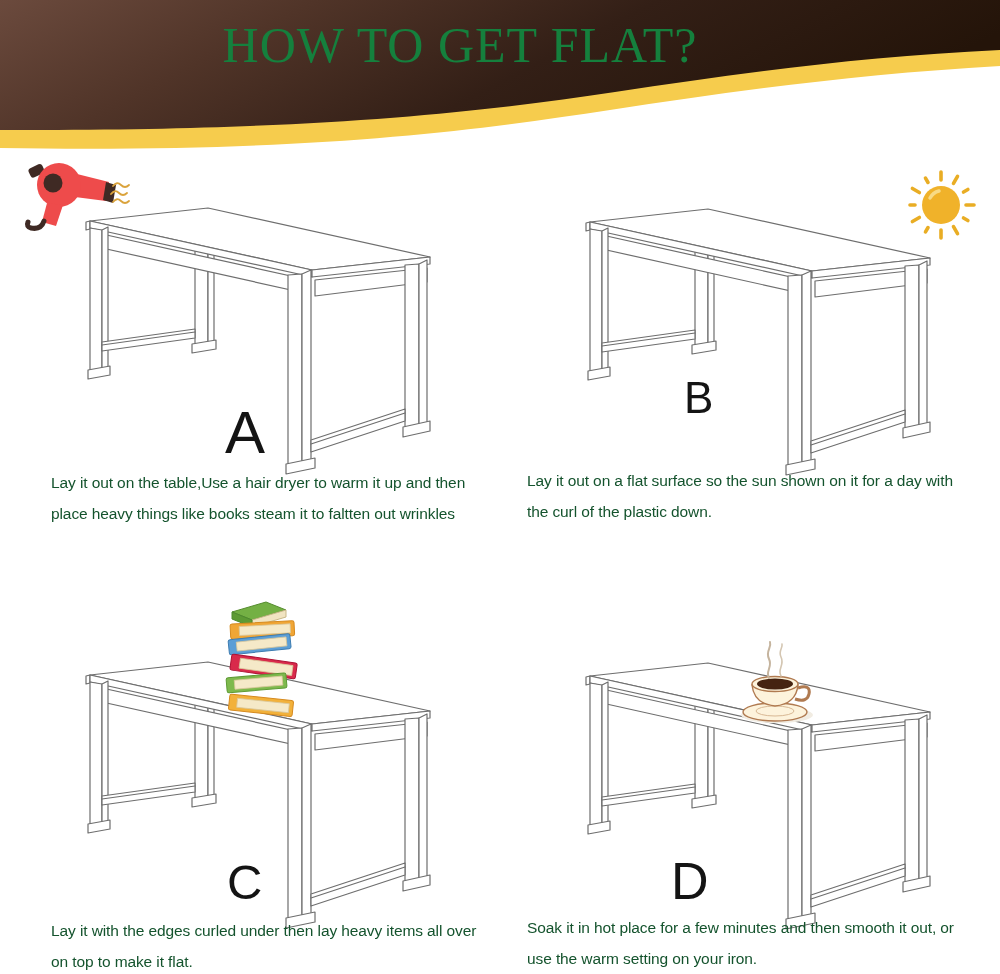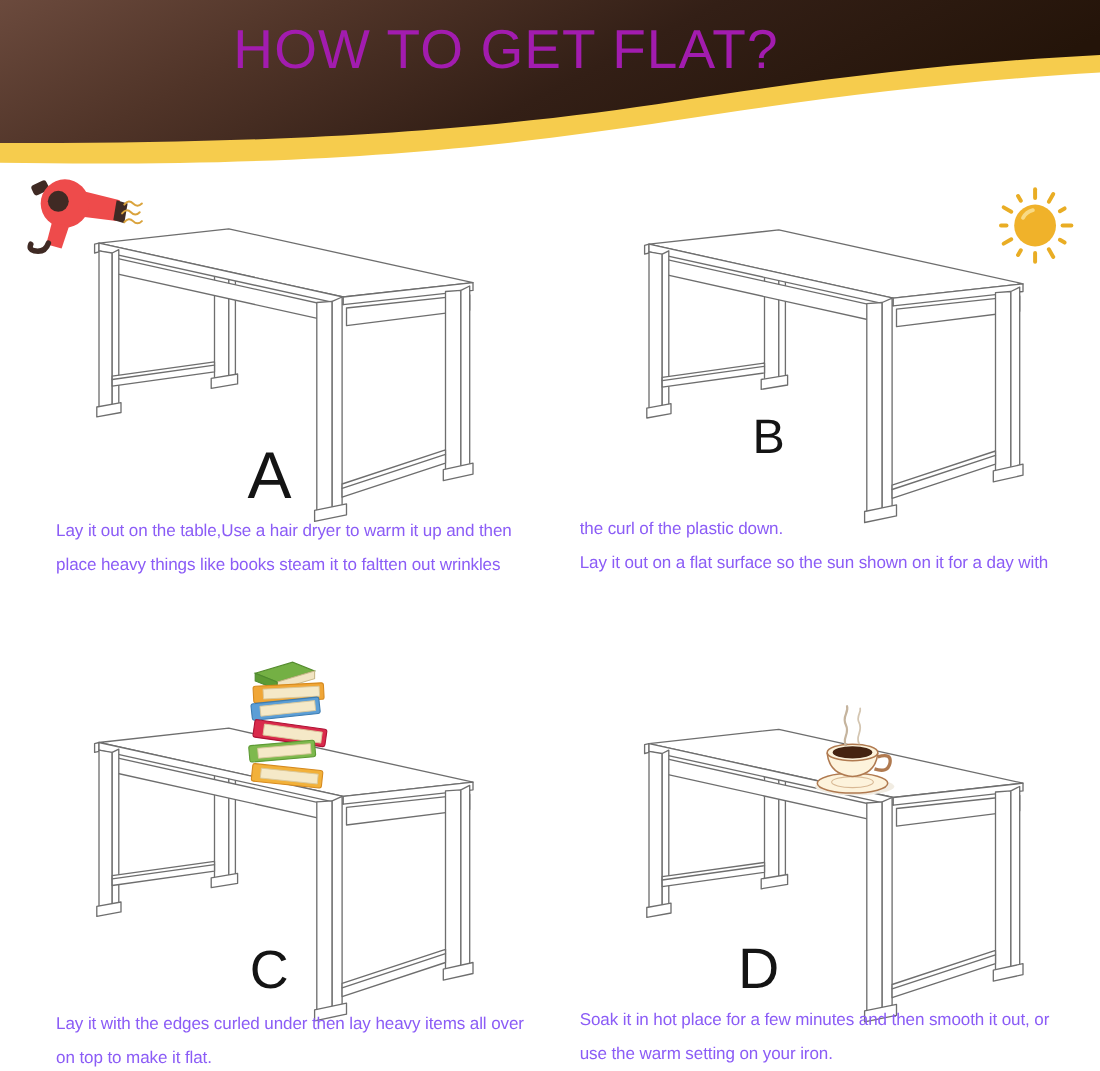--- a/index.html
+++ b/index.html
@@ -1,42 +1,42 @@
 <!DOCTYPE html>
 <html><head>
 <meta charset="utf-8">
 <style>
   html,body{margin:0;padding:0;background:#ffffff;}
   .canvas{position:relative;width:1000px;height:974px;background:#ffffff;overflow:hidden;
           font-family:"Liberation Sans",sans-serif;}
   
   .header-wave-svg{position:absolute;left:0;top:0;width:1000px;height:160px;display:block;}
   .page-title{position:absolute;left:0;top:20px;width:920px;text-align:center;
-              font-size:50px;line-height:50px;letter-spacing:1px;color:#a21caf;
-              font-family:Liberation Sans, sans-serif;font-weight:400;}
+              font-size:50px;line-height:50px;letter-spacing:1px;color:#15803d;
+              font-family:Liberation Serif, serif;font-weight:400;}
   
   .table-svg{position:absolute;width:380px;height:290px;overflow:visible;}
   .tbl-a{left:75px;top:195px;}
   .tbl-b{left:575px;top:196px;}
   .tbl-c{left:75px;top:649px;}
   .tbl-d{left:575px;top:650px;}
   
   .icon-svg{position:absolute;overflow:visible;}
   .hairdryer{left:15px;top:158px;width:115px;height:75px;}
   .sun{left:900px;top:163px;width:82px;height:85px;}
   .books{left:216px;top:598px;width:95px;height:126px;}
   .coffee{left:725px;top:638px;width:100px;height:92px;}
   
   .method-label{position:absolute;color:#141414;font-weight:400;line-height:1;}
   .lbl-a{left:225px;top:403px;font-size:60px;}
   .lbl-b{left:684px;top:376px;font-size:44px;}
   .lbl-c{left:227px;top:858px;font-size:49px;}
   .lbl-d{left:671px;top:855px;font-size:52px;}
   
-  .caption{position:absolute;font-size:15.5px;line-height:30.5px;color:#8b5cf6;
+  .caption{position:absolute;font-size:15.5px;line-height:30.5px;color:#14532d;
            letter-spacing:-0.1px;white-space:nowrap;}
   .cap-a{left:51px;top:468px;}
   .cap-b{left:527px;top:466px;}
   .cap-c{left:51px;top:916px;}
   .cap-d{left:527px;top:913px;}
   .caption span{display:block;}
 </style>
 </head>
 <body>
 
@@ -135,22 +135,22 @@
       <line x1="41" y1="11" x2="41" y2="16" transform="rotate(210 41 42)"></line>
       <line x1="41" y1="9" x2="41" y2="17" transform="rotate(240 41 42)"></line>
       <line x1="41" y1="11" x2="41" y2="16" transform="rotate(270 41 42)"></line>
       <line x1="41" y1="9" x2="41" y2="17" transform="rotate(300 41 42)"></line>
       <line x1="41" y1="11" x2="41" y2="16" transform="rotate(330 41 42)"></line>
     </g>
   </svg>
 
   <div class="method-label lbl-b">B</div>
   <div class="caption cap-b">
+    <span>Lay it out on a flat surface so the sun shown on it for a day with</span>
     <span>the curl of the plastic down.</span>
-    <span>Lay it out on a flat surface so the sun shown on it for a day with</span>
   </div>
 
   <svg class="table-svg tbl-c" viewBox="0 0 380 290">
     <use href="#tableShape"></use>
   </svg>
 
   <svg class="icon-svg books" viewBox="0 0 95 126">
 
     <g>
       <polygon points="16,14 50,4 70,12 36,22" fill="#74b044" stroke="#558c2e"></polygon>

